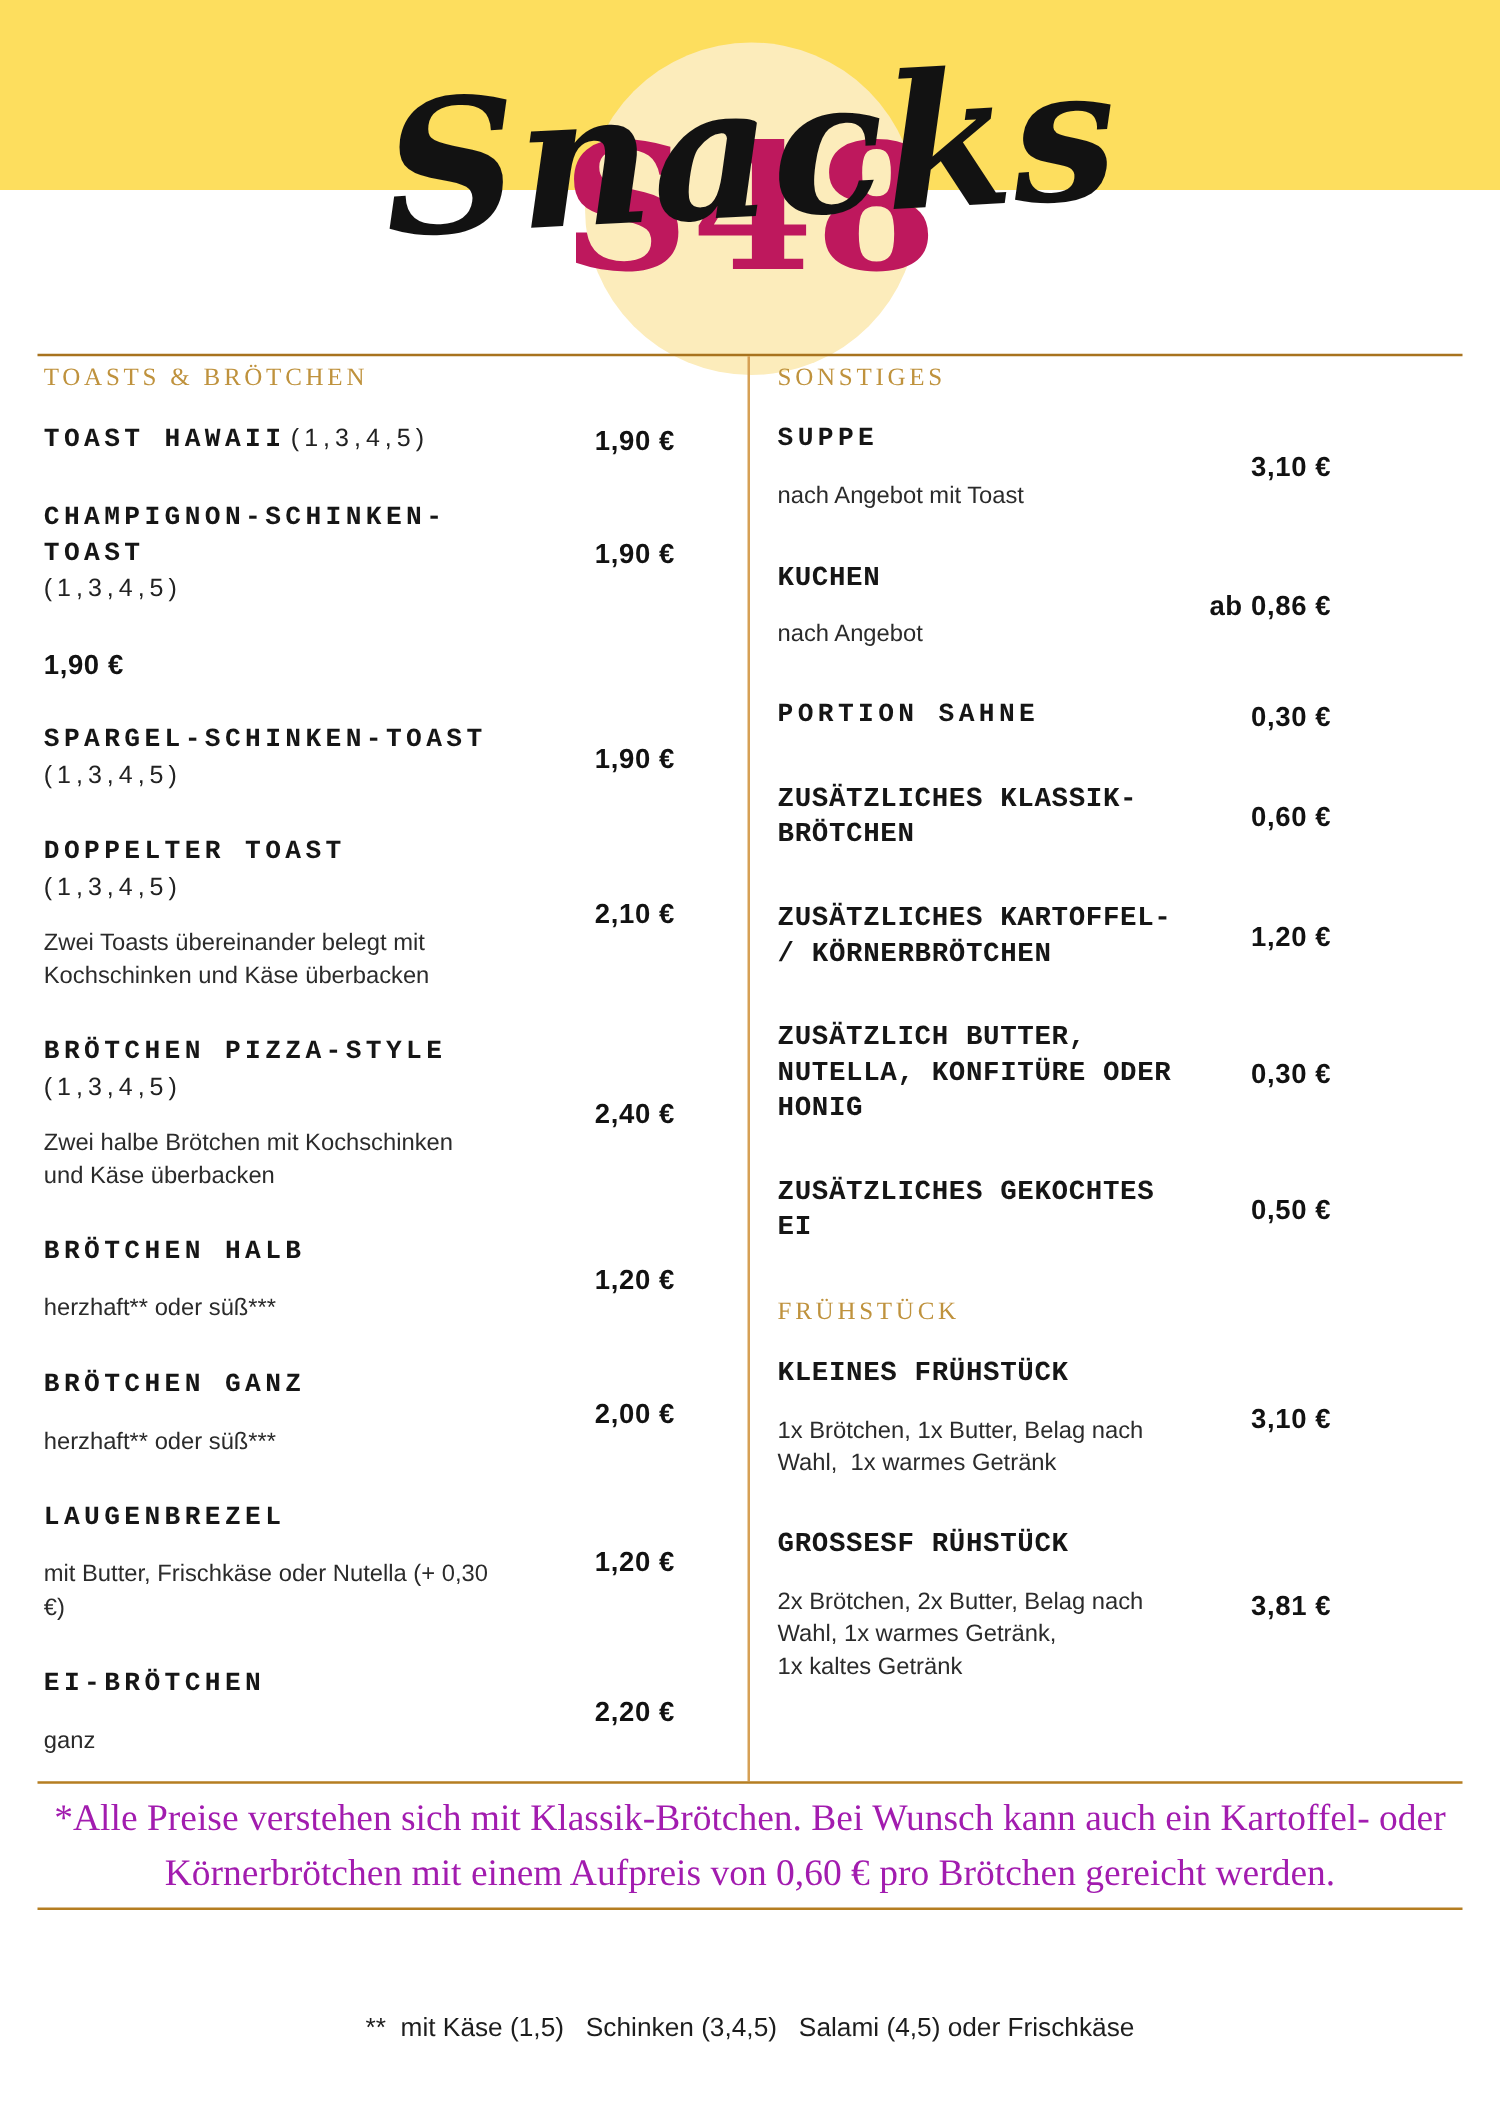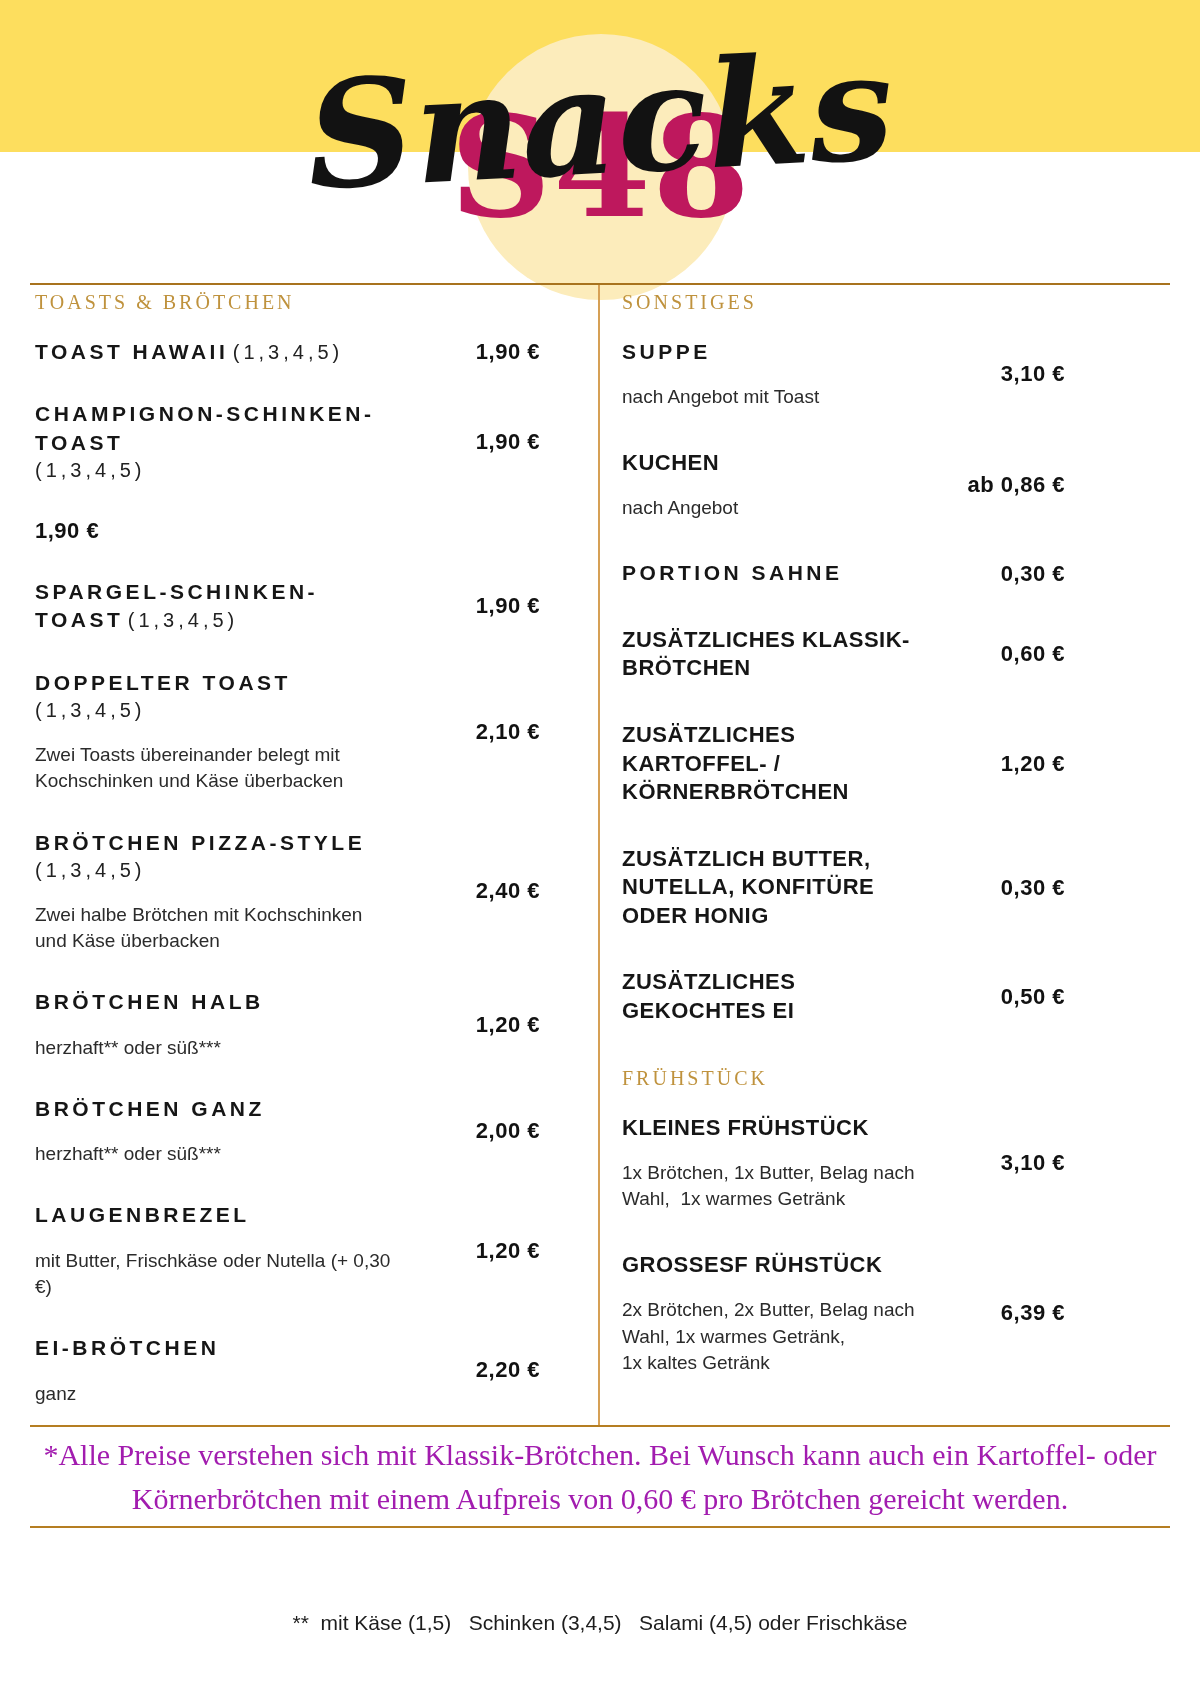--- a/index.html
+++ b/index.html
@@ -43,21 +43,21 @@
 
   .menu-item { display:flex; justify-content:space-between; align-items:center; gap:14px; }
   .col-left  .menu-item { margin-bottom:34px; }
   .col-right .menu-item { margin-bottom:38px; }
   .item-main { flex:1 1 auto; min-width:0; }
   .col-left  .item-main { max-width:360px; }
   .col-right .item-main { max-width:320px; }
 
   .item-name {
     font-weight:700; font-size:21px; letter-spacing:3.5px;
-    line-height:1.35; color:#161616;
+    line-height:1.35; color:#161616;font-family:Liberation Mono, monospace;
   }
   .item-name.tight { font-size:22px; letter-spacing:0.5px; line-height:1.3; }
   .item-allergens {
     font-weight:400; font-size:20px; letter-spacing:4px; color:#222222; line-height:1.35;
   }
   .item-desc {
     font-weight:400; font-size:19px; color:#2b2b2b; line-height:1.38;
     margin-top:18px; white-space:pre-wrap;
   }
   .item-price {
@@ -237,21 +237,21 @@
       <div class="item-price">3,10 €</div>
     </div>
 
     <div class="menu-item">
       <div class="item-main">
         <div class="item-name tight">GROSSESF RÜHSTÜCK</div>
         <div class="item-desc">2x Brötchen, 2x Butter, Belag nach
 Wahl, 1x warmes Getränk,
 1x kaltes Getränk</div>
       </div>
-      <div class="item-price">6,39 €</div>
+      <div class="item-price">3,81 €</div>
     </div>
   </div>
 
   <div class="footer">
     <div class="footer-rule"></div>
     <p class="price-note">*Alle Preise verstehen sich mit Klassik-Brötchen. Bei Wunsch kann auch ein Kartoffel- oder Körnerbrötchen mit einem Aufpreis von 0,60 € pro Brötchen gereicht werden.</p>
     <div class="footer-rule"></div>
     <div class="footnotes">
       <div>**  mit Käse (1,5)   Schinken (3,4,5)   Salami (4,5) oder Frischkäse</div>
       

